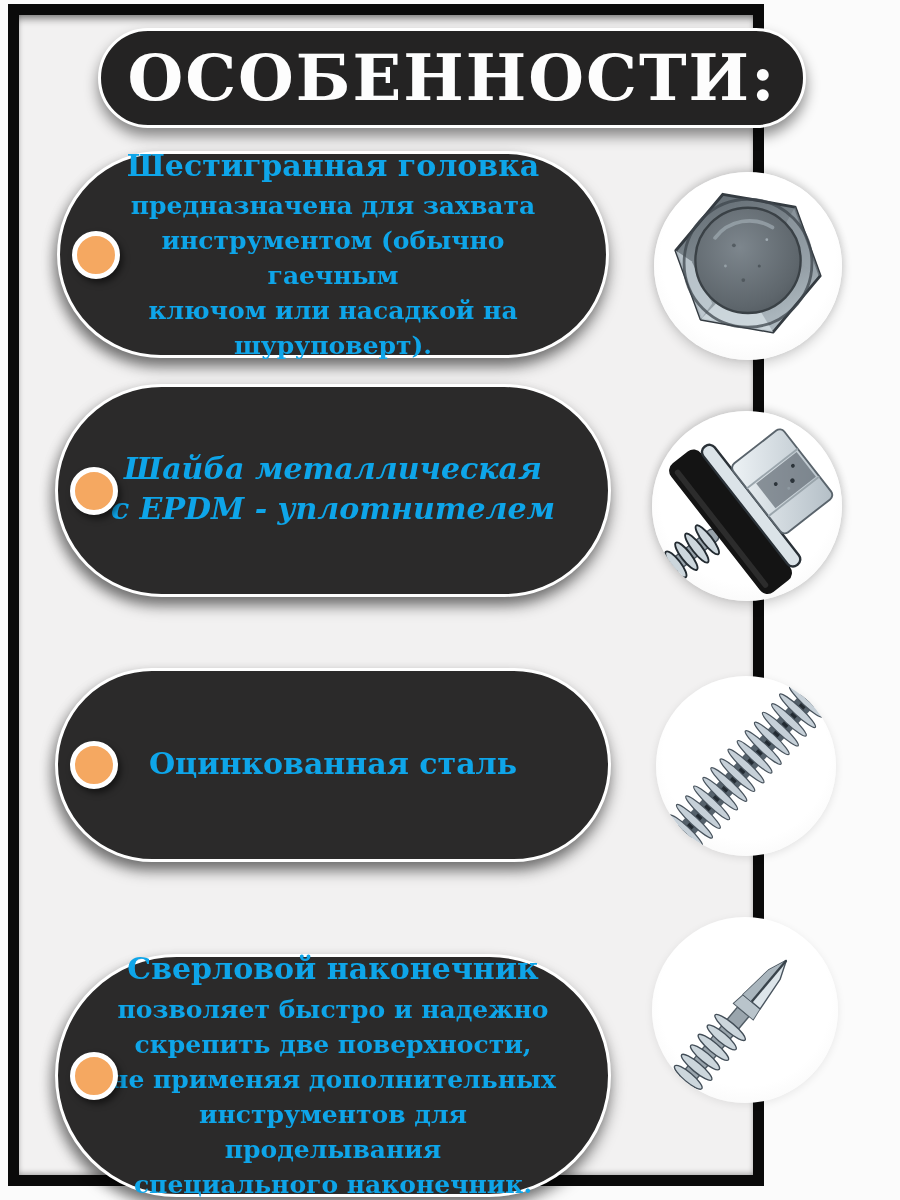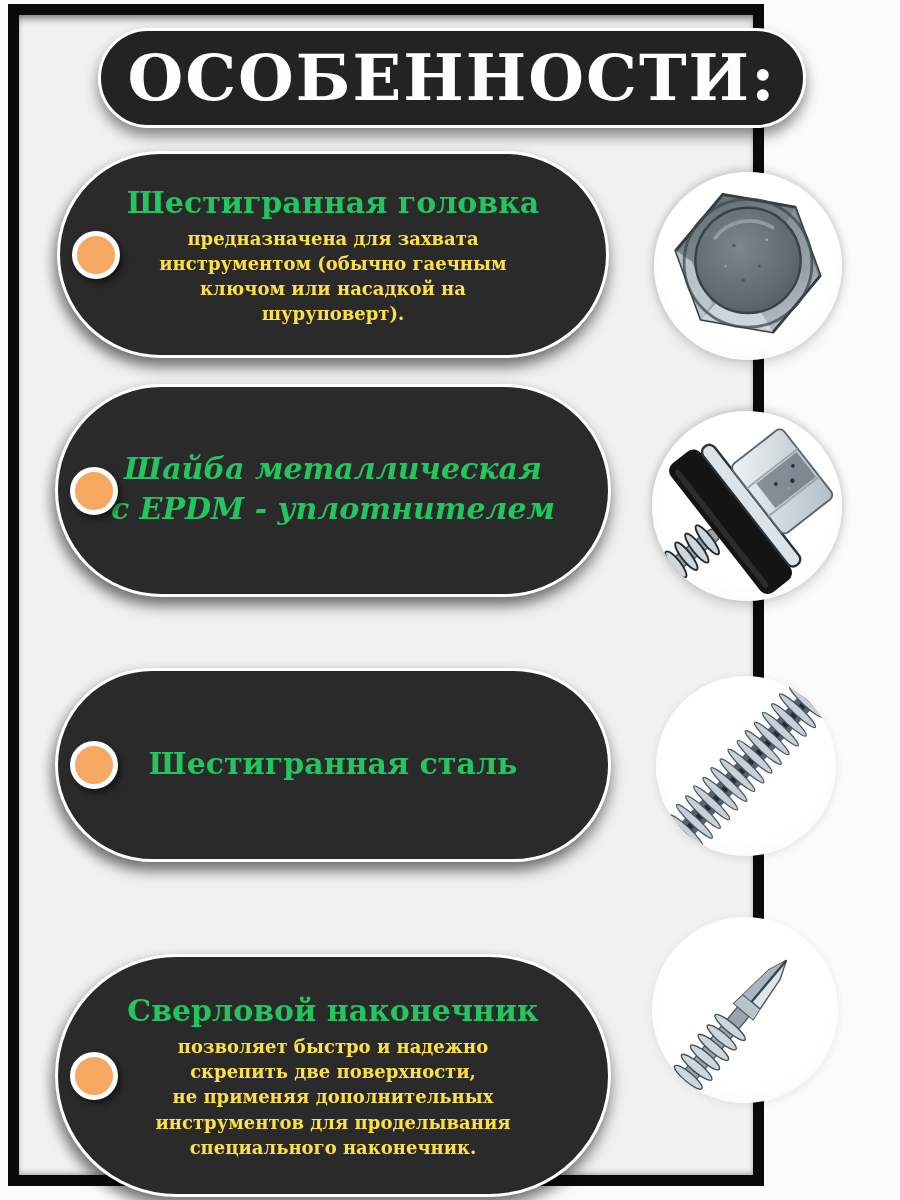--- a/index.html
+++ b/index.html
@@ -48,26 +48,26 @@
     border:5px solid #fff;
     border-radius:50%;
     box-shadow:3px 4px 6px rgba(0,0,0,.5);
   }
   .card-text{
     width:100%;padding:0 38px;box-sizing:border-box;
     text-align:center;
   }
   .card-text h2{
     margin:0 0 3px 0;
-    color:#22c55e;font-size:30px;font-weight:bold;line-height:1.33;
+    color:#0ea5e9;font-size:30px;font-weight:bold;line-height:1.33;
     white-space:pre-line;
   }
   .card-text p{
     margin:0;
-    color:#fde047;font-size:18px;font-weight:bold;line-height:1.4;
+    color:#0ea5e9;font-size:25px;font-weight:bold;line-height:1.4;
     white-space:pre-line;
   }
   .photo{
     position:absolute;border-radius:50%;
     background:radial-gradient(circle at 50% 45%, #ffffff 62%, #f7f7f7 85%, #f1f1f1 100%);
     box-shadow:0 -3px 9px rgba(0,0,0,.16), 0 6px 12px rgba(0,0,0,.14);
     overflow:hidden;
   }
   .photo svg{display:block;width:100%;height:100%;}
   .photo-1{left:654px;top:172px;width:188px;height:188px;}
@@ -100,21 +100,21 @@
     <span class="dot"></span>
     <div class="card-text">
       <h2>Шайба металлическая
 с EPDM - уплотнителем</h2>
     </div>
   </div>
 
   <div class="card card-3">
     <span class="dot"></span>
     <div class="card-text">
-      <h2>Шестигранная сталь</h2>
+      <h2>Оцинкованная сталь</h2>
     </div>
   </div>
 
   <div class="card card-4">
     <span class="dot"></span>
     <div class="card-text">
       <h2>Сверловой наконечник</h2>
       <p>позволяет быстро и надежно
 скрепить две поверхности,
 не применяя дополнительных

